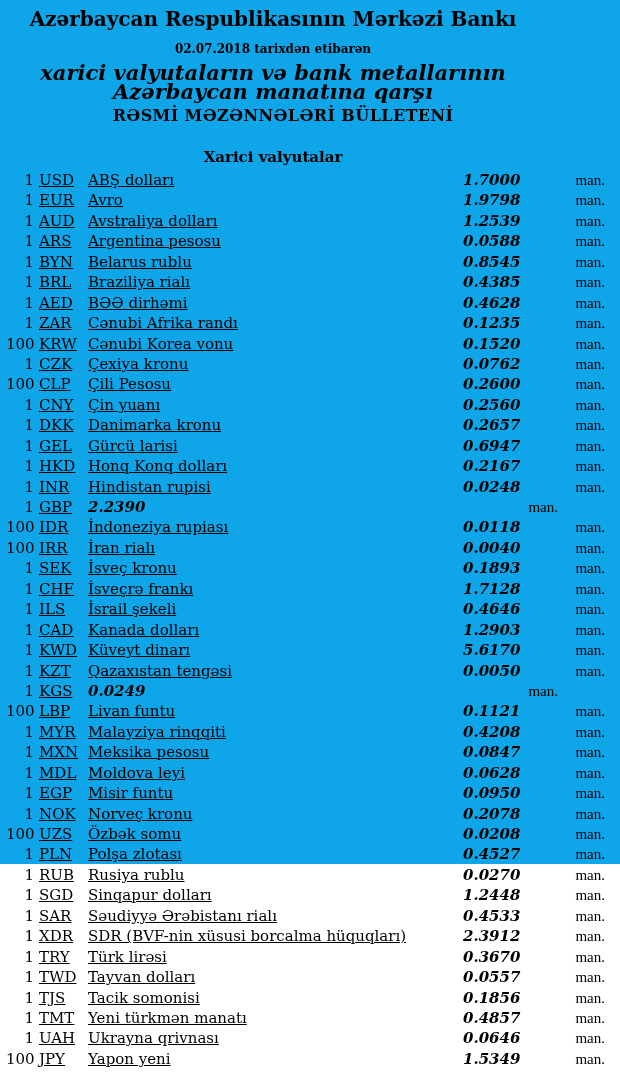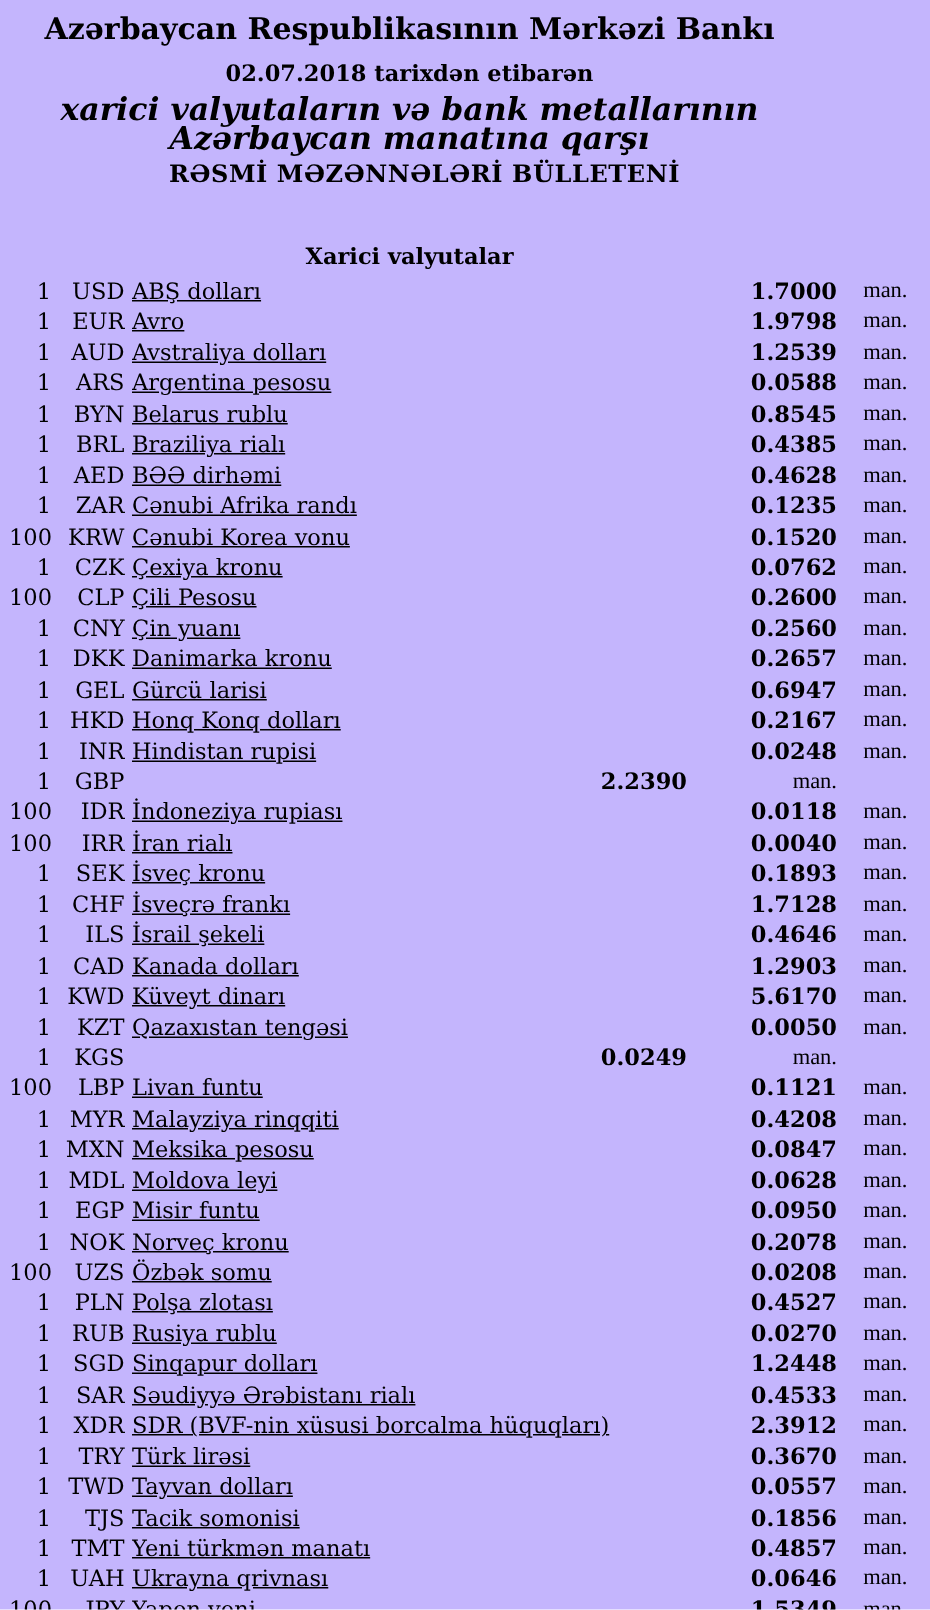--- a/index.html
+++ b/index.html
@@ -10,35 +10,35 @@
   body {
     width: 620px;
     height: 1073px;
     font-family: "DejaVu Serif", "Liberation Serif", serif;
     color: #000000;
     overflow: hidden;
   }
   .page {
     position: relative;
     width: 620px;
-    height: 1073px;
-    background: #c4b5fd;
+    height: 864px;
+    background: #0ea5e9;
   }
   .header {
     text-align: center;
     margin-right: 74px;
     padding-top: 7px;
   }
   .bank-name {
     font-size: 20px;
     font-weight: bold;
     line-height: 25px;
   }
   .date-line {
-    font-size: 15px;
+    font-size: 12px;
     font-weight: bold;
     line-height: 19px;
     margin-top: 8px;
   }
   .subtitle {
     font-size: 21px;
     font-weight: bold;
     line-height: 19px;
     margin-top: 4px;
     font-style: italic;
@@ -47,42 +47,42 @@
     font-size: 16px;
     font-weight: bold;
     line-height: 20px;
     margin-top: 5px;
     letter-spacing: 0.4px;
     padding-left: 20px;
   }
   .section-title {
     text-align: center;
     margin-right: 74px;
-    margin-top: 36px;
+    margin-top: 22px;
     font-size: 15px;
     font-weight: bold;
     line-height: 19px;
   }
   .rates {
     margin-top: 3px;
     padding: 0 15px 0 6px;
   }
   .row {
     display: grid;
     grid-template-columns: 28px 44px 1fr 95px 42px;
     column-gap: 5px;
     height: 20.45px;
     line-height: 20.45px;
     font-size: 15px;
     white-space: nowrap;
   }
   .qty   { text-align: right; }
-  .code  { text-align: right; }
+  .code  { text-align: left; text-decoration: underline; }
   .name  { text-align: left; overflow: hidden; text-decoration: underline; }
-  .rate  { text-align: right; font-weight: bold; }
+  .rate  { font-weight: bold; font-style: italic; }
   .unit  { text-align: right; font-family: Liberation Serif, serif; }
 </style>
 </head>
 <body>
 
 <div class="page">
   <div class="header">
     <div class="bank-name">Azərbaycan Respublikasının Mərkəzi Bankı</div>
     <div class="date-line">02.07.2018 tarixdən etibarən</div>
     <div class="subtitle">xarici valyutaların və bank metallarının Azərbaycan manatına qarşı</div>

